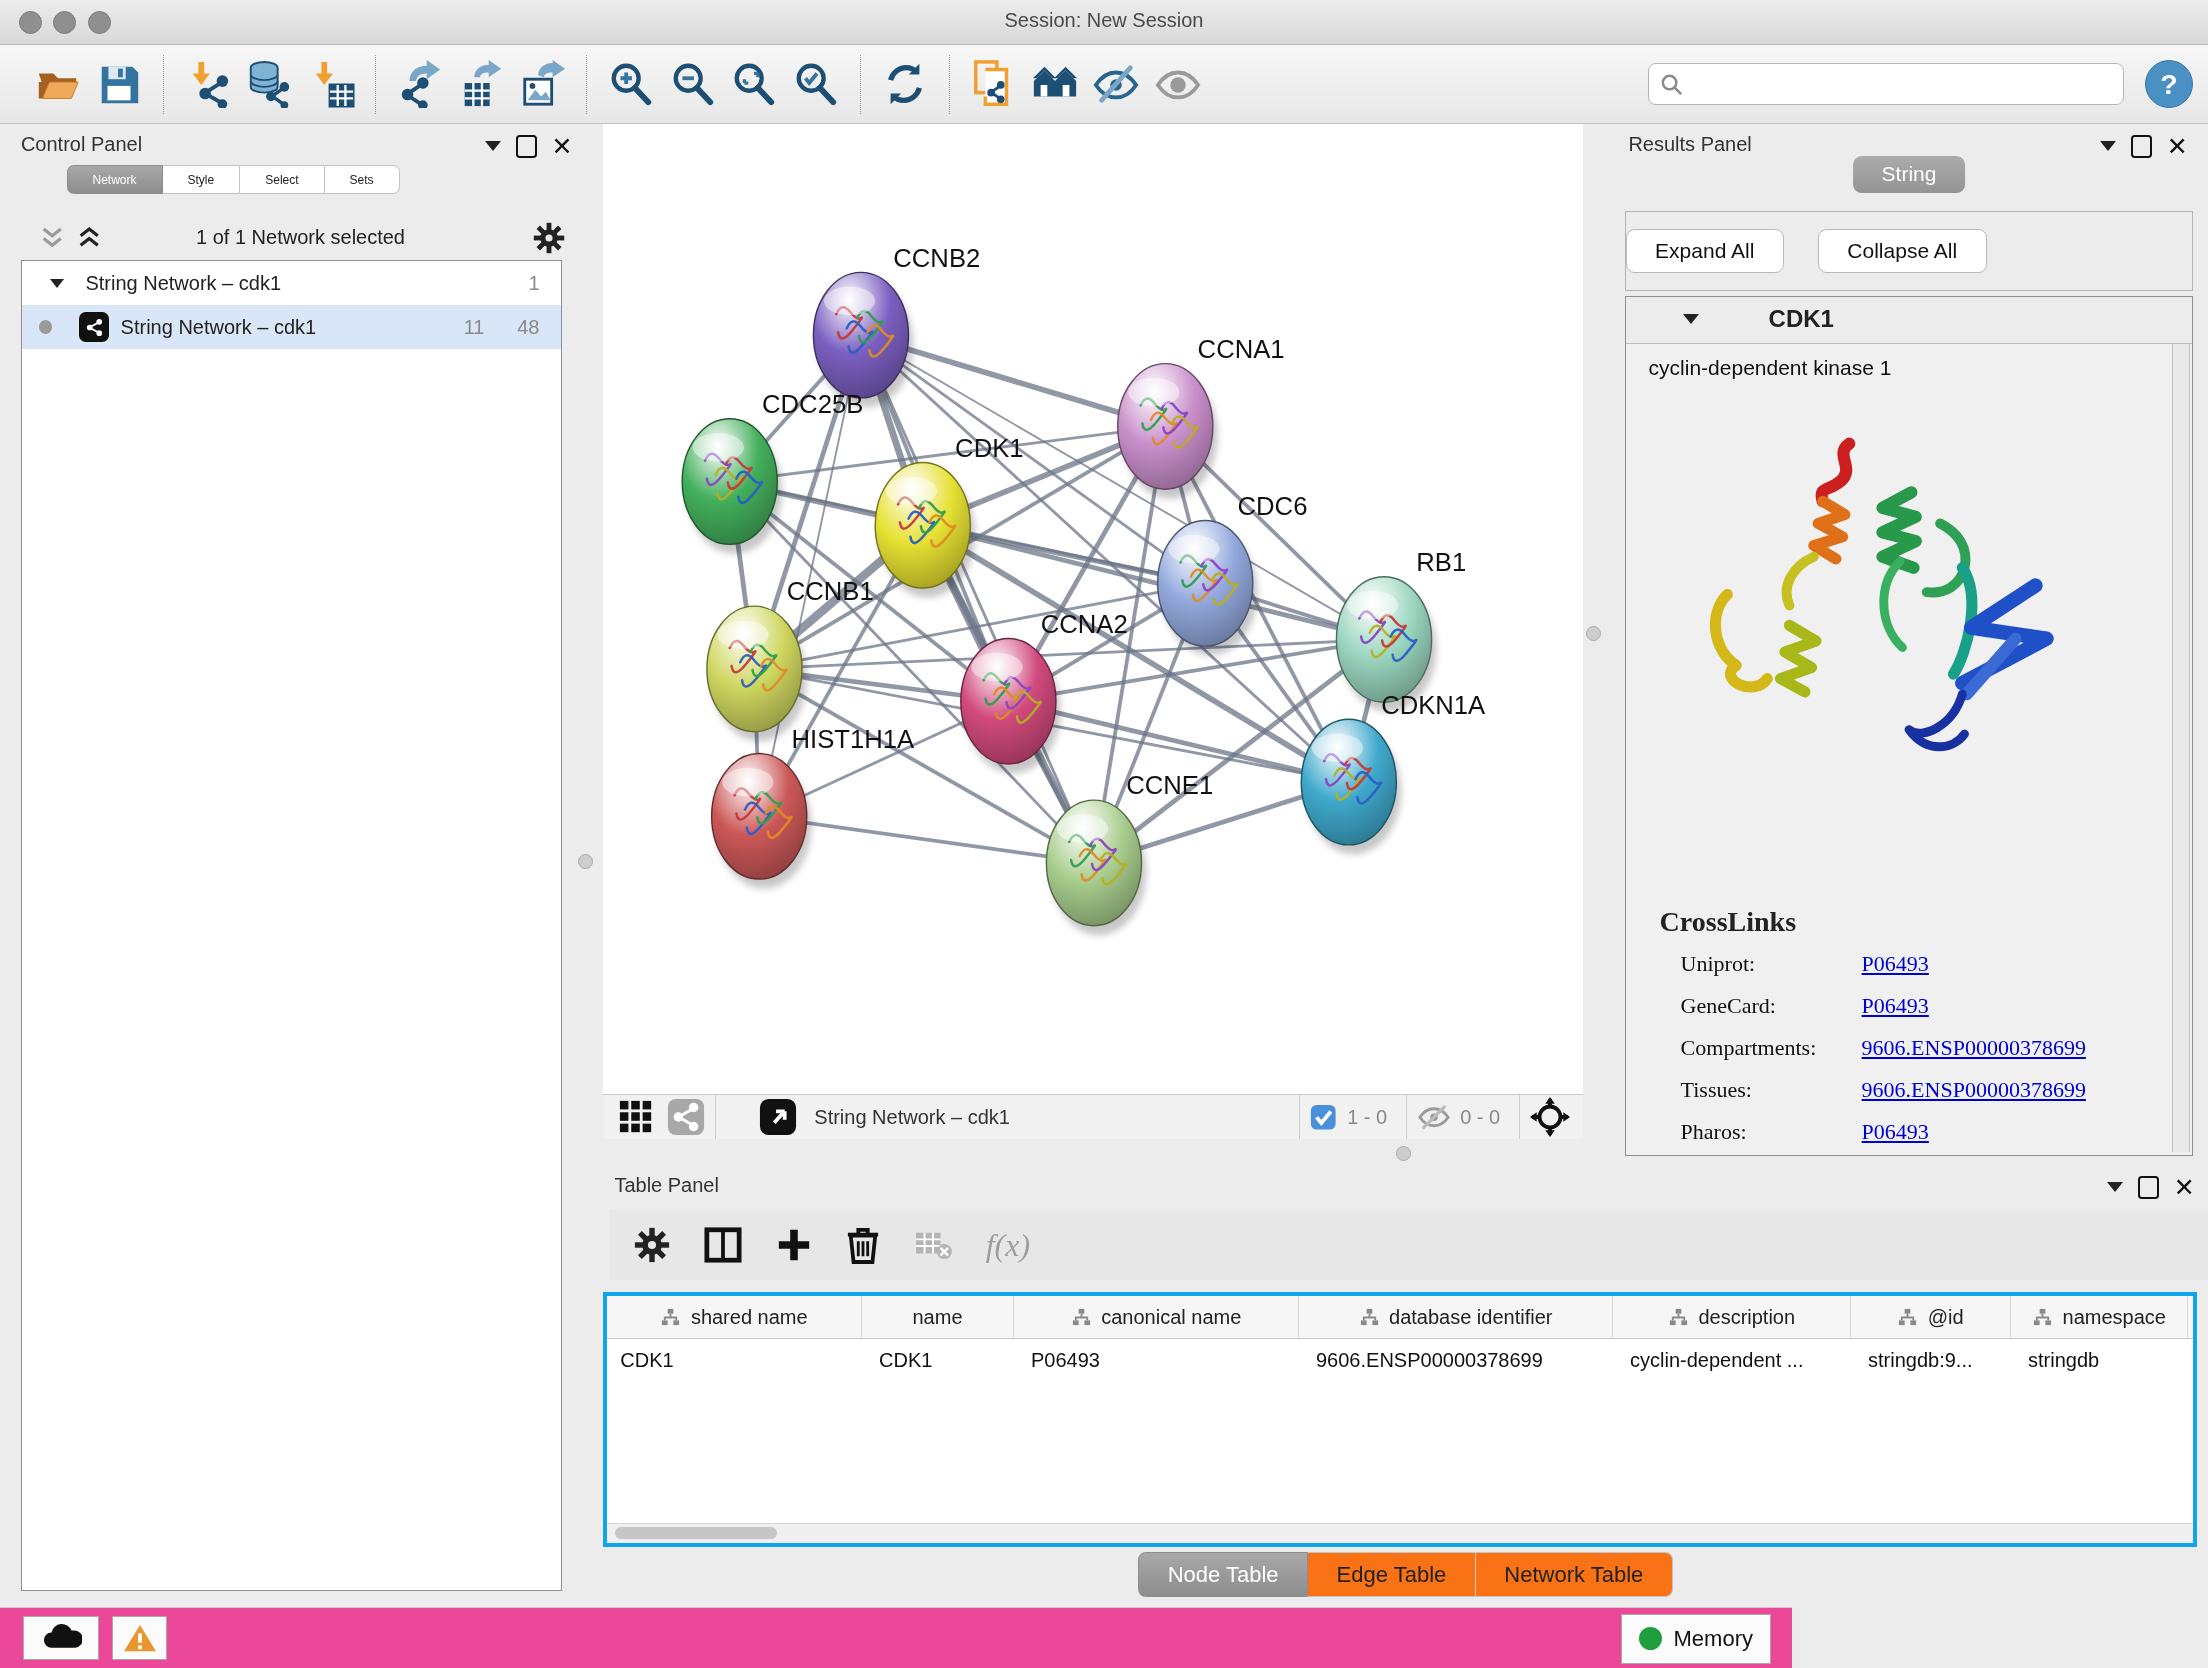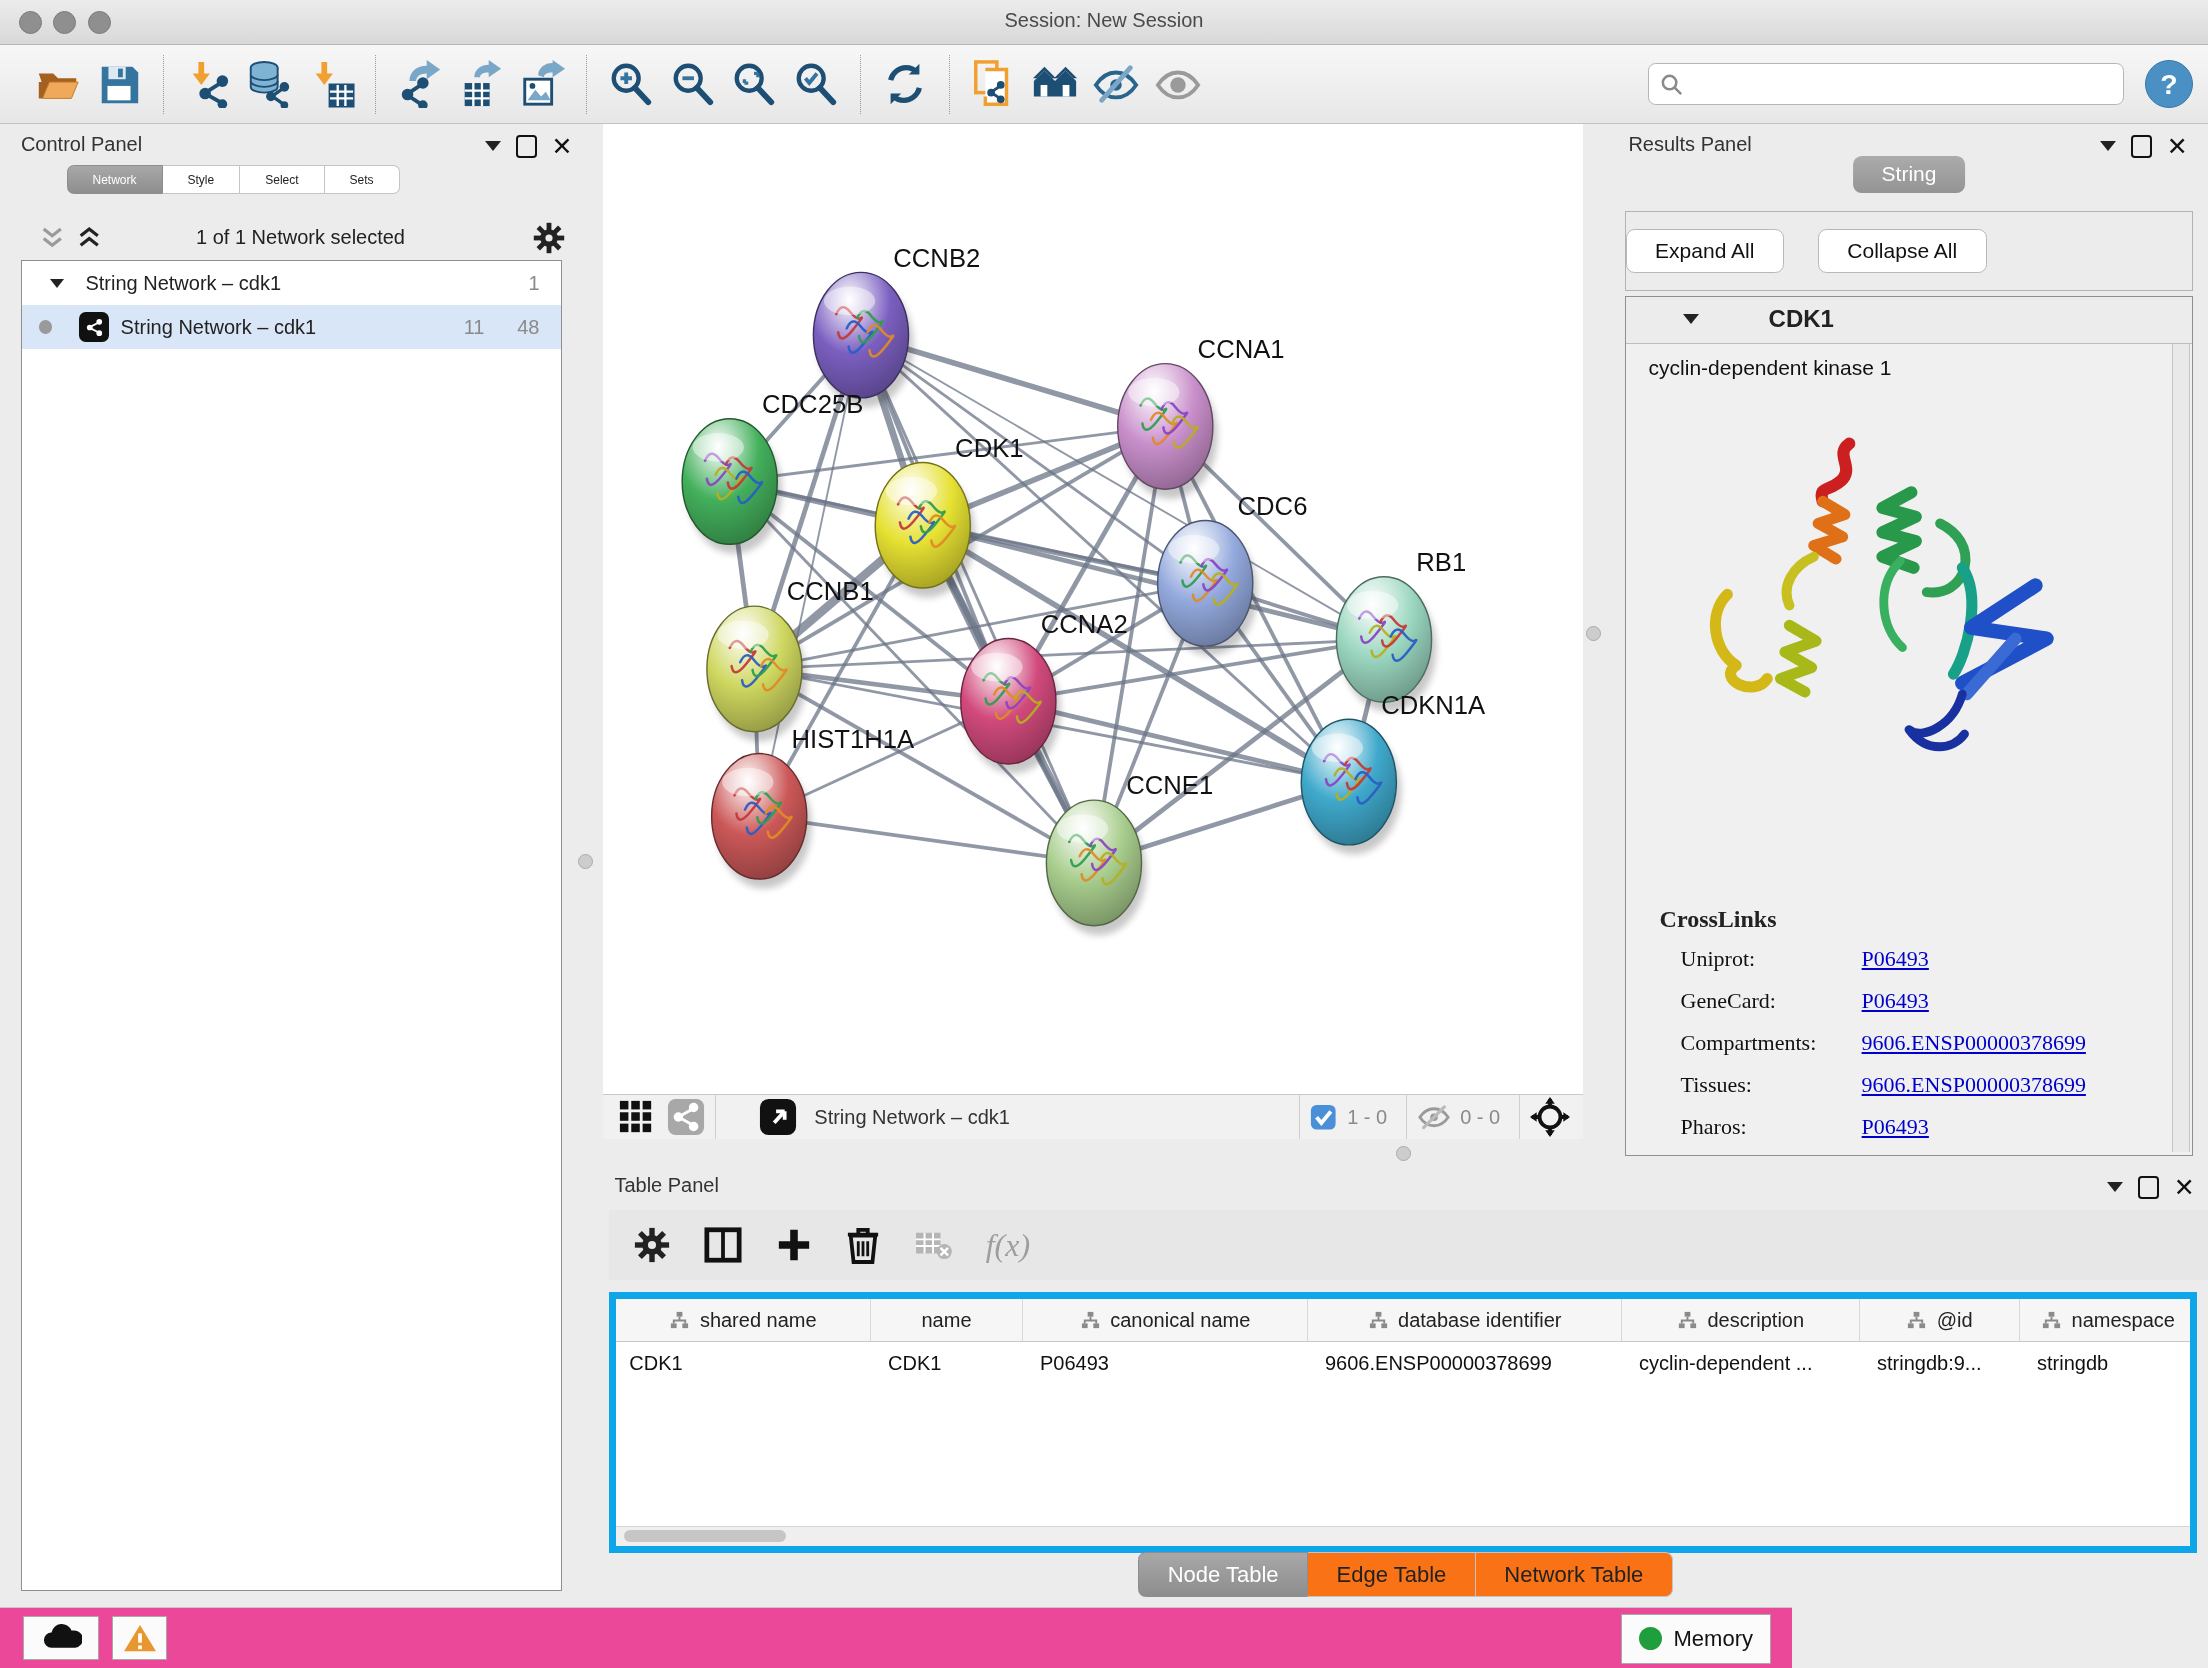--- a/index.html
+++ b/index.html
@@ -77,35 +77,35 @@
     padding:8.6px 28.5px;color:#111;}
   #rp-entry{position:absolute;left:7.6px;right:7.6px;top:169px;bottom:9.5px;border:1px solid #8f8f8f;
     background:#f0f0f0;}
   #rp-entry-hdr{position:relative;height:46px;background:#ececec;border-bottom:1px solid #bdbdbd;}
   #rp-entry-hdr .tri-down{position:absolute;left:57px;top:17px;}
   #rp-entry-name{position:absolute;left:143px;top:7.6px;font-size:24px;font-weight:bold;}
   #rp-desc{position:absolute;left:23px;top:59px;font-size:21px;color:#111;}
   #protein-svg{position:absolute;left:57px;top:105px;}
   #crosslinks{position:absolute;left:34px;top:609px;right:38px;
     font-family:"Liberation Serif","DejaVu Serif",serif;}
-  #crosslinks-title{font-size:24px;font-weight:bold;margin-bottom:13.3px;}
+  #crosslinks-title{font-size:28px;font-weight:bold;margin-bottom:13.3px;}
   .cl-row{display:flex;margin:0 0 16px 21px;font-size:22px;}
   .cl-label{width:181px;color:#111;}
   .cl-value{color:#0000cc;text-decoration:underline;}
   #rp-scroll{position:absolute;right:2.9px;top:47px;bottom:2.9px;width:16px;background:#e9e9e9;
     border-left:1px solid #c4c4c4;border-right:1px solid #c4c4c4;}
   
   #table-panel{position:absolute;left:603px;top:1168px;width:1605px;height:438px;}
   #tp-toolbar{position:absolute;left:5.7px;right:0;top:42px;height:70px;background:#e7e7e7;
     display:flex;align-items:center;padding-left:25px;gap:34px;}
   .tpi svg{display:block;}
   #fx-ico{font-family:"Liberation Serif","DejaVu Serif",serif;font-style:italic;
     font-size:32px;color:#9e9e9e;}
-  #node-table{position:absolute;left:6px;right:11.4px;top:124px;height:247px;background:#fff;
-    border:7px solid #0ea5e9;overflow:hidden;}
+  #node-table{position:absolute;left:0;right:11.4px;top:124px;height:247px;background:#fff;
+    border:4px solid #0ea5e9;overflow:hidden;}
   #tbl-head{display:flex;height:42px;background:#f6f6f6;border-bottom:1px solid #c9c9c9;}
   .th{display:flex;align-items:center;justify-content:center;gap:9.5px;font-size:20px;
     color:#222;border-right:1px solid #d8d8d8;box-sizing:border-box;flex:0 0 auto;}
   #tbl-row{display:flex;height:42px;background:#fff;}
   .td{display:flex;align-items:center;padding-left:17px;font-size:20px;color:#111;
     box-sizing:border-box;flex:0 0 auto;white-space:nowrap;overflow:hidden;}
   #hscroll{position:absolute;left:0;right:0;bottom:0;height:19px;background:#efefef;
     border-top:1px solid #d5d5d5;}
   #hthumb{position:absolute;left:7.6px;top:2.9px;width:162px;height:12.4px;background:#c6c6c6;
     border-radius:6.7px;}

